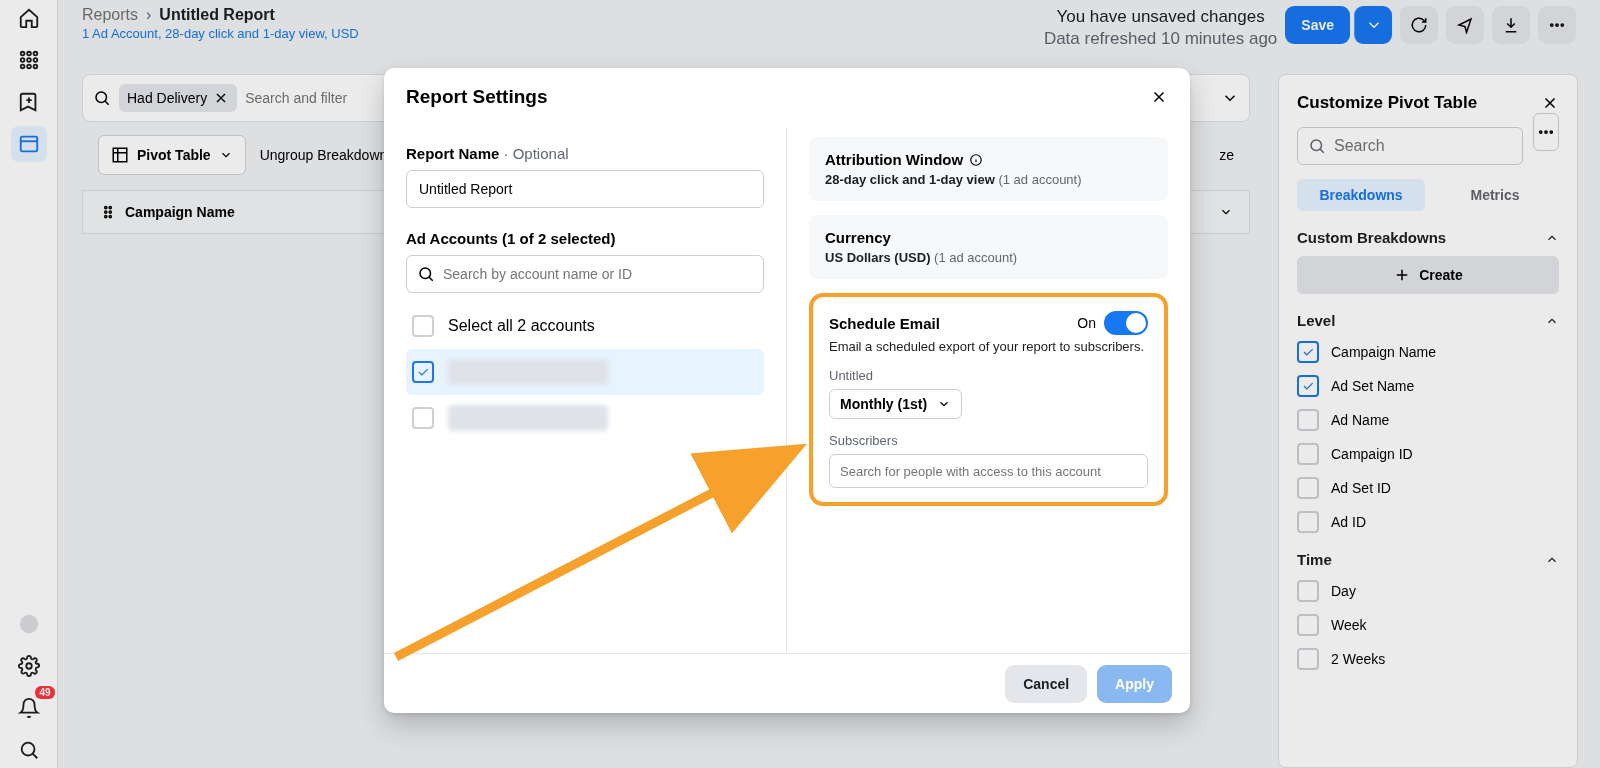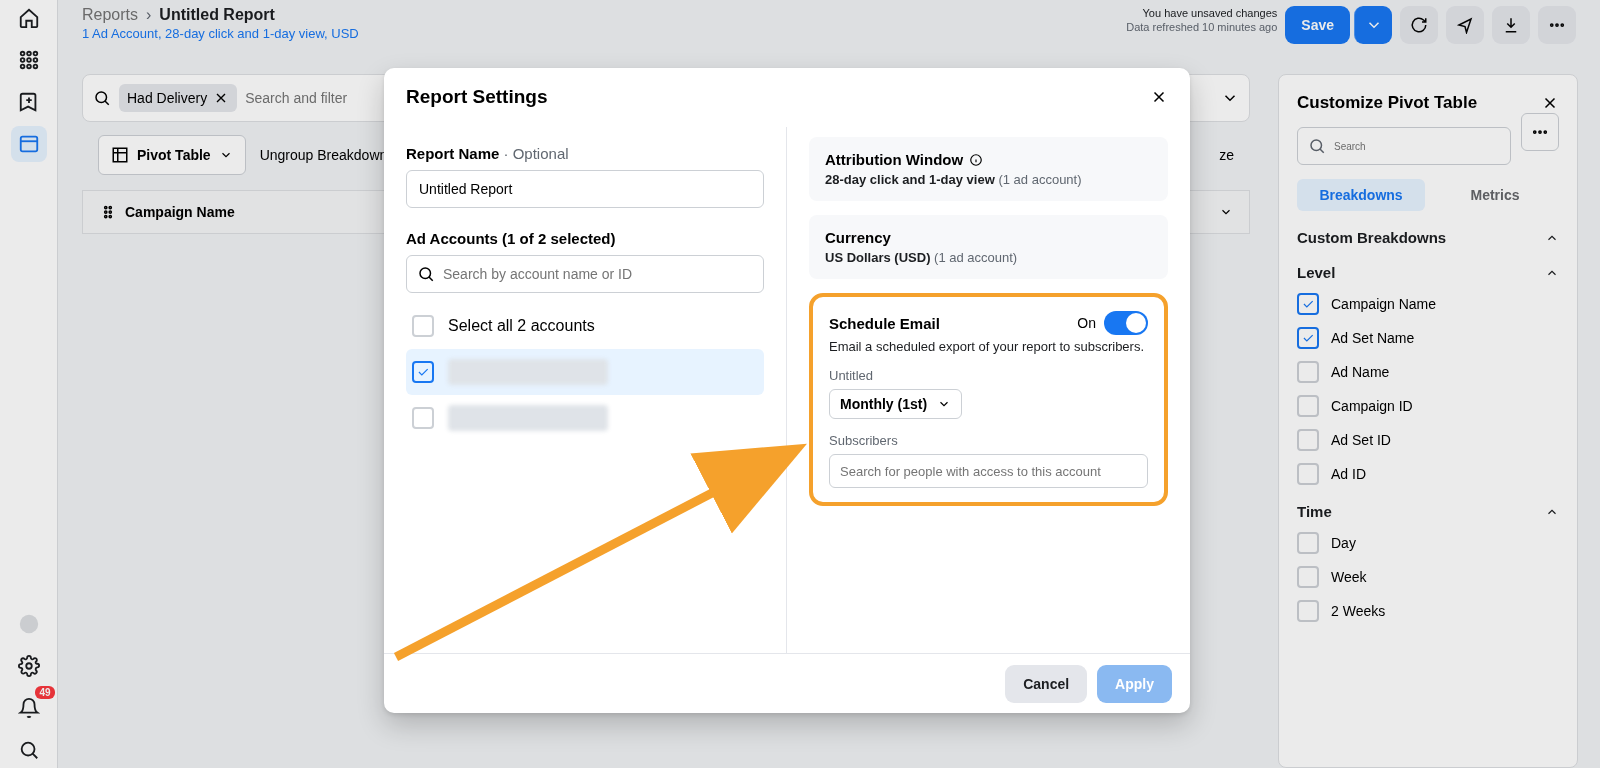--- a/index.html
+++ b/index.html
@@ -15,21 +15,21 @@
 .badge{position:absolute;top:-4px;right:-8px;background:#fa383e;color:#fff;font-size:10px;font-weight:700;padding:1px 4px;border-radius:6px;}
 
 
 .header{position:absolute;left:58px;right:0;top:0;height:55px;padding:6px 24px 0 24px;display:flex;align-items:flex-start;}
 .bc{display:flex;align-items:center;gap:8px;font-size:16px;}
 .bc .link{color:#737373;}
 .bc .sep{color:#606770;}
 .bc .cur{font-weight:700;color:#1c1e21;}
 .subline{font-size:13px;color:#1877f2;margin-top:2px;}
 .header-right{margin-left:auto;display:flex;align-items:flex-start;gap:8px;}
-.status{text-align:right;font-size:11px;color:#1c1e21;line-height:1.3;}
+.status{text-align:center;font-size:17px;color:#1c1e21;line-height:1.3;}
 .status .sub{color:#606770;}
 .btn{height:38px;border:none;border-radius:9px;font-size:14px;font-weight:600;cursor:pointer;display:flex;align-items:center;justify-content:center;}
 .btn-primary{background:#1877f2;color:#fff;padding:0 16px;}
 .btn-primary-drop{background:#1877f2;color:#fff;width:38px;margin-left:-4px;border-left:1px solid rgba(255,255,255,.25);}
 .btn-icon{background:#e4e6eb;width:38px;color:#050505;}
 .btn-icon svg{width:18px;height:18px;stroke:currentColor;fill:none;stroke-width:2;}
 
 
 .filterbar{position:absolute;left:82px;right:350px;top:74px;height:48px;background:#fff;border:1px solid #dddfe2;border-radius:8px;display:flex;align-items:center;padding:0 10px;gap:8px;}
 .chip{background:#e4e6eb;border-radius:6px;padding:6px 8px;display:flex;align-items:center;gap:6px;font-size:14px;}
@@ -38,21 +38,21 @@
 .toolbar{position:absolute;left:82px;right:350px;top:132px;height:46px;display:flex;align-items:center;gap:14px;padding:0 16px;}
 .tool-btn{height:40px;border:1px solid #ccd0d5;border-radius:6px;background:#fff;padding:0 12px;display:flex;align-items:center;gap:8px;font-size:14px;font-weight:600;}
 .tablehead{position:absolute;left:82px;right:350px;top:190px;height:44px;background:#f5f6f7;border:1px solid #dddfe2;border-top:1px solid #dddfe2;display:flex;align-items:center;padding:0 16px;font-size:14px;font-weight:600;}
 .tablehead .drop{margin-left:auto;}
 
 
 .panel{position:absolute;right:22px;top:74px;width:300px;bottom:0;background:#fff;border:1px solid #dddfe2;border-radius:8px;padding:18px;overflow:auto;}
 .panel h2{font-size:17px;font-weight:700;display:flex;align-items:center;}
 .panel h2 .x{margin-left:auto;}
 .search{margin-top:14px;height:38px;border:1px solid #ccd0d5;border-radius:6px;display:flex;align-items:center;padding:0 10px;gap:8px;color:#606770;}
-.search input{border:none;outline:none;flex:1;font-size:10px;}
+.search input{border:none;outline:none;flex:1;font-size:16px;}
 .panel-more{width:38px;height:38px;border:1px solid #ccd0d5;border-radius:6px;display:flex;align-items:center;justify-content:center;}
 .search-row{display:flex;gap:10px;}
 .tabs{display:flex;margin-top:14px;gap:6px;}
 .tab{flex:1;text-align:center;padding:8px 0;border-radius:6px;font-size:14px;font-weight:600;color:#65676b;}
 .tab.active{background:#e7f3ff;color:#1877f2;}
 .section{margin-top:18px;}
 .section-h{display:flex;align-items:center;font-size:15px;font-weight:600;color:#1c1e21;}
 .section-h .chev{margin-left:auto;}
 .create{margin-top:10px;height:38px;background:#e4e6eb;border-radius:6px;display:flex;align-items:center;justify-content:center;gap:8px;font-weight:600;font-size:14px;}
 .opt{display:flex;align-items:center;gap:12px;margin-top:12px;font-size:14px;}
@@ -282,20 +282,26 @@
     <div class="tab active">Breakdowns</div>
     <div class="tab">Metrics</div>
   </div>
   <div class="section">
     <div class="section-h">
       <span>Custom Breakdowns</span>
       <svg class="ic ic-sm chev" viewBox="0 0 24 24">
           <path d="M6 15l6-6 6 6"></path>
         </svg>
     </div>
+    <div class="create">
+      <svg class="ic" viewBox="0 0 24 24">
+          <path d="M12 5v14M5 12h14"></path>
+        </svg>
+      <span>Create</span>
+    </div>
   </div>
   <div class="section">
     <div class="section-h">
       <span>Level</span>
       <svg class="ic ic-sm chev" viewBox="0 0 24 24">
           <path d="M6 15l6-6 6 6"></path>
         </svg>
     </div>
     <div class="opt">
         <span class="chk on">

